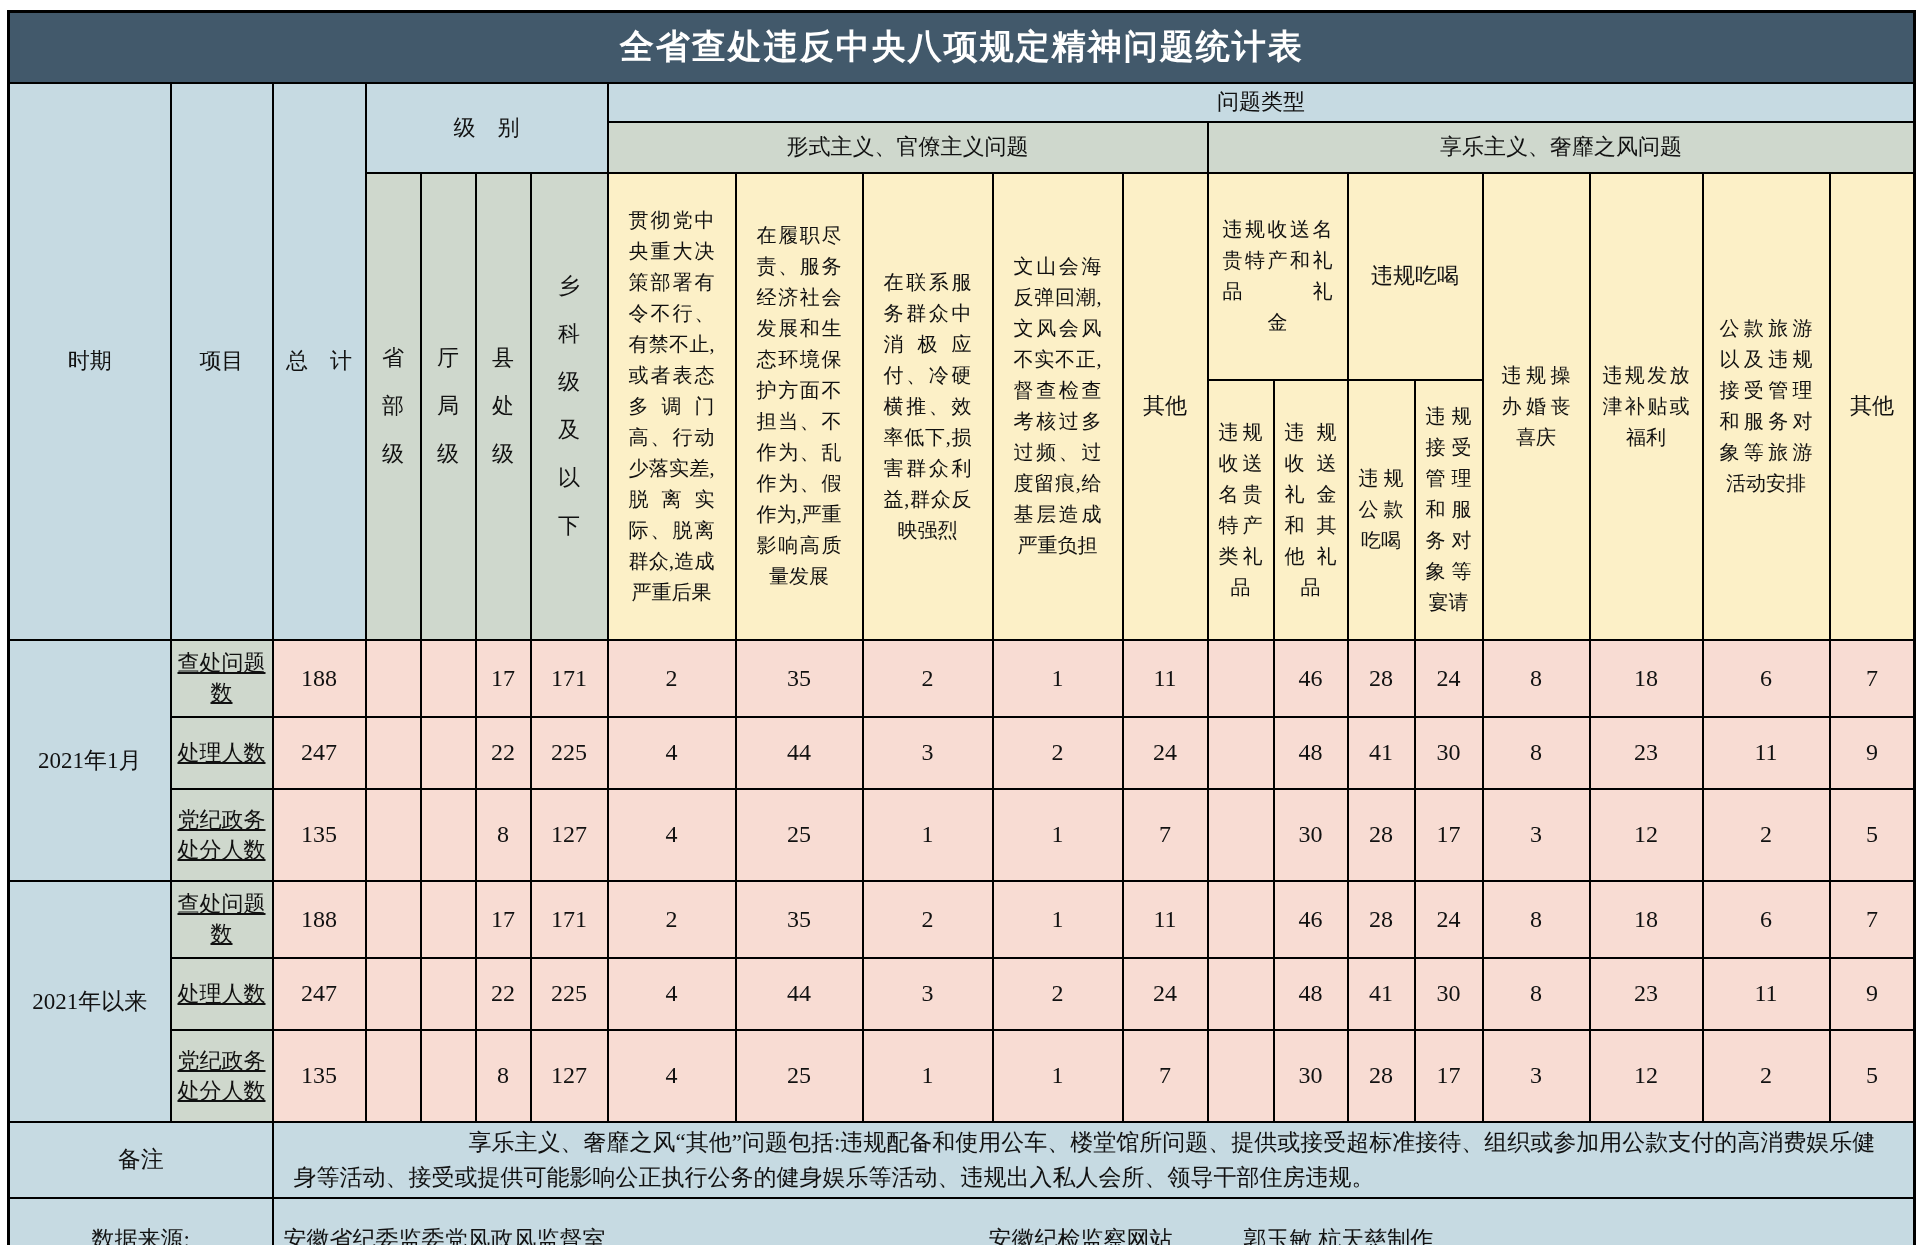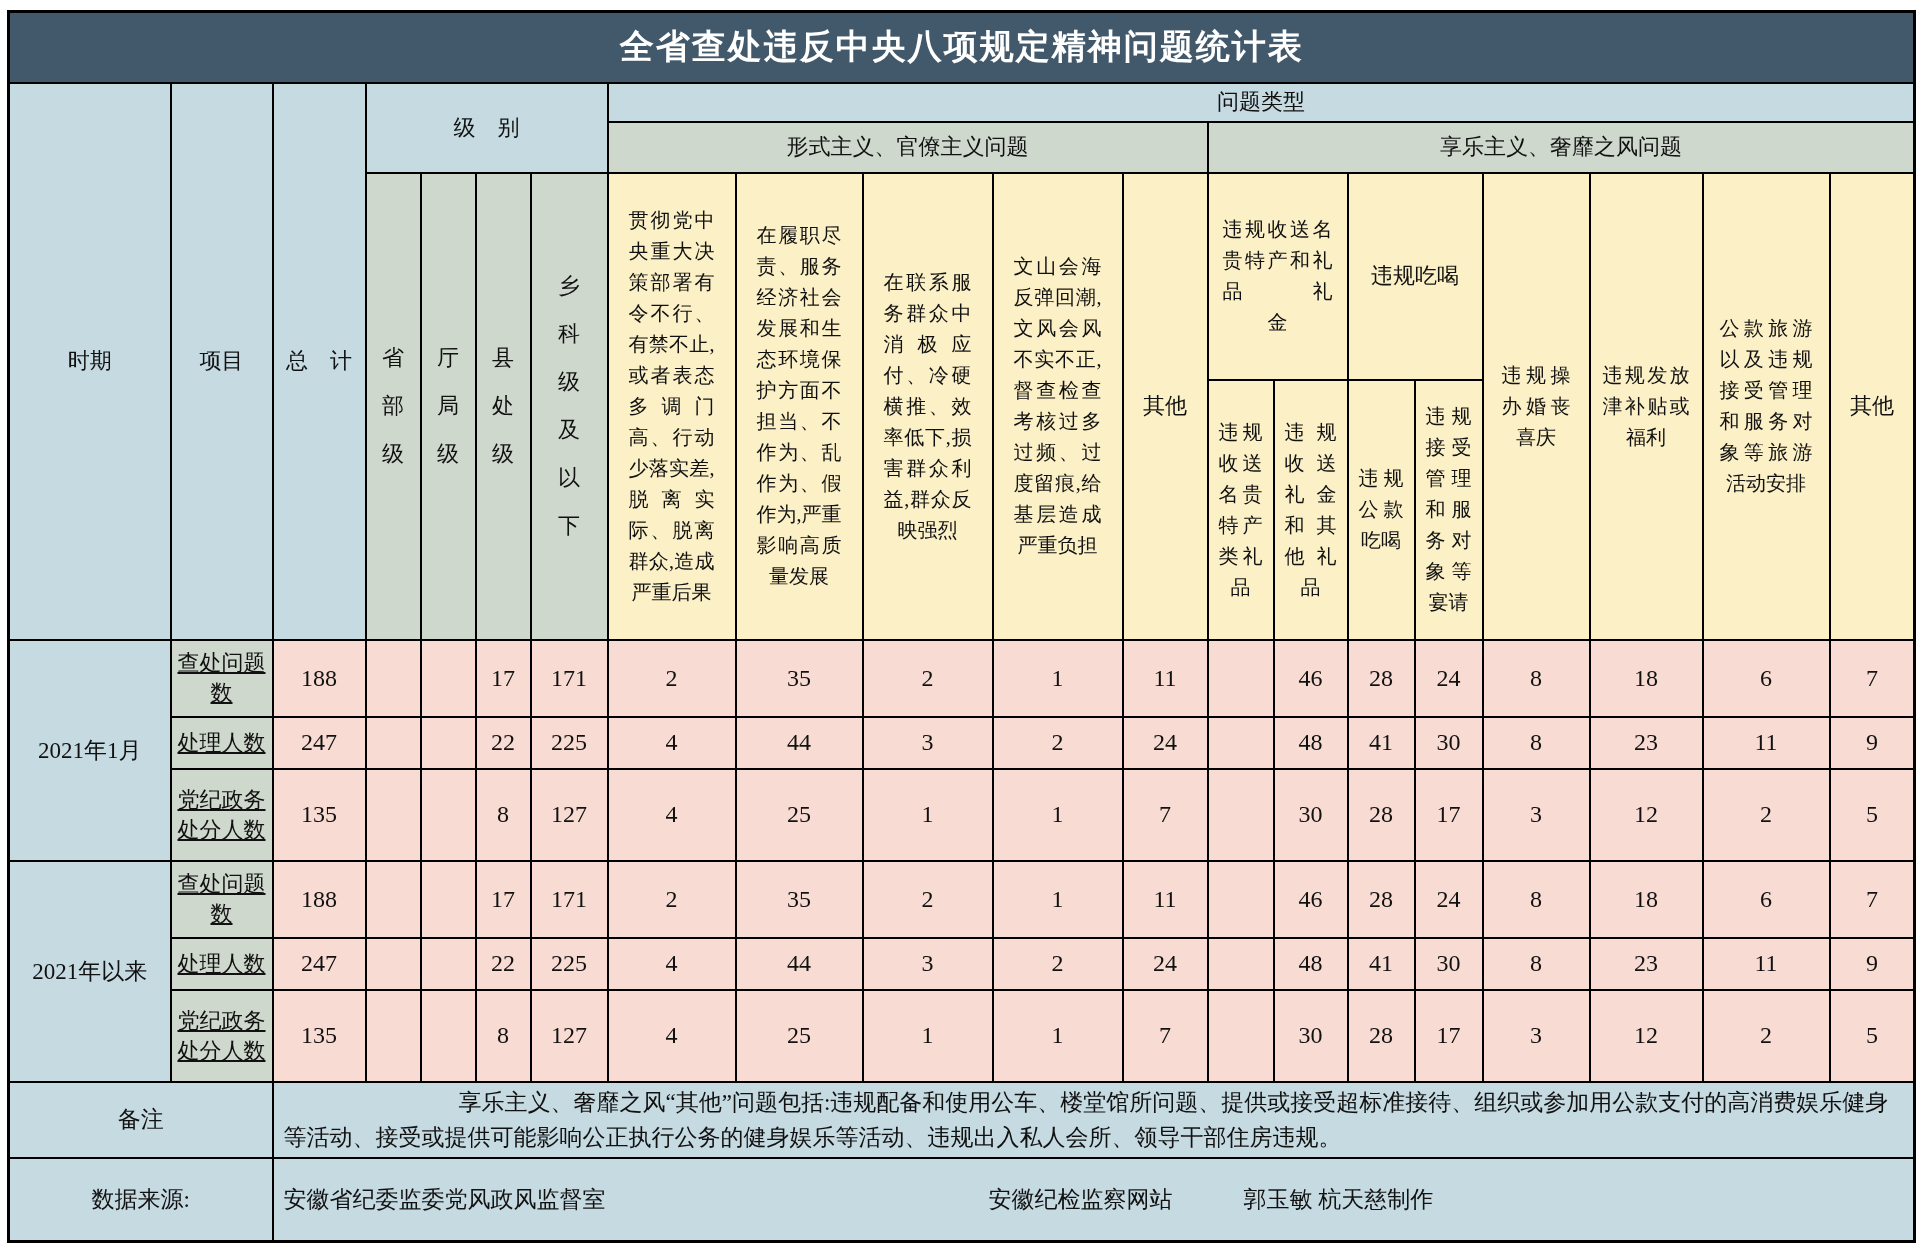--- a/index.html
+++ b/index.html
@@ -27,33 +27,33 @@
   .v-head{font-size:20px;line-height:31px;text-align:justify;text-align-last:center;}
   .p10{padding:4px 10px;}
   .p12{padding:4px 12px;}
   .p14{padding:4px 14px;}
   .p16{padding:4px 16px;}
   .p18{padding:4px 18px;}
   .p20{padding:4px 20px;}
   .num{font-size:24px;}
   .period{font-size:23px;}
   .rowlabel{font-size:22px;line-height:30px;padding:0 4px;text-decoration:underline;}
-  .remark-text{font-size:23px;line-height:35px;text-align:left;padding:2px 10px;text-indent:175px;}
+  .remark-text{font-size:23px;line-height:35px;text-align:left;padding:2px 20px;text-indent:175px;}
   .label-sm{font-size:23px;}
   .src-cell{padding:0;}
   .src-line{display:flex;align-items:center;font-size:23px;padding:0 10px;}
   .src-line .org{}
   .src-right{margin-left:auto;margin-right:470px;display:flex;gap:71px;}
   tr.r-title{height:71px;}
   tr.r-h1{height:39px;}
   tr.r-h2{height:51px;}
   tr.r-h3{height:207px;}
   tr.r-h4{height:260px;}
   tr.dr0{height:77px;}
-  tr.dr1{height:52px;}
+  tr.dr1{height:72px;}
   tr.dr2{height:92px;}
   tr.r-remark{height:76px;}
   tr.r-source{height:84px;}
 </style>
 </head>
 <body>
 
 <div class="sheet">
   <table>
     <colgroup>

